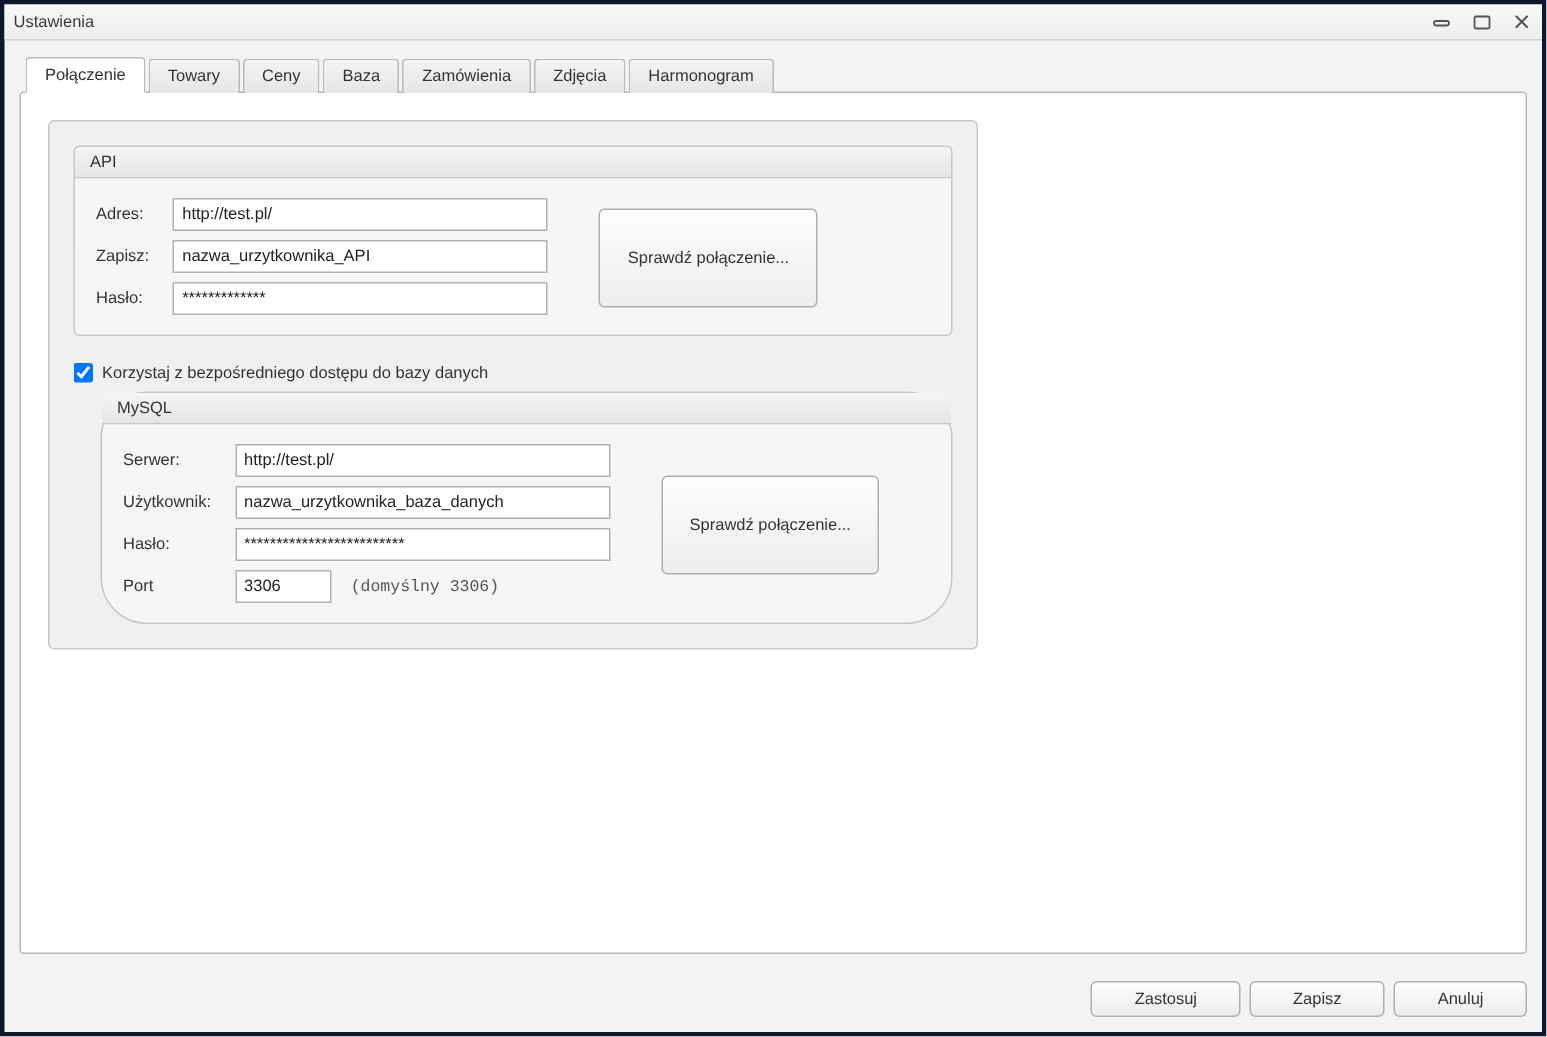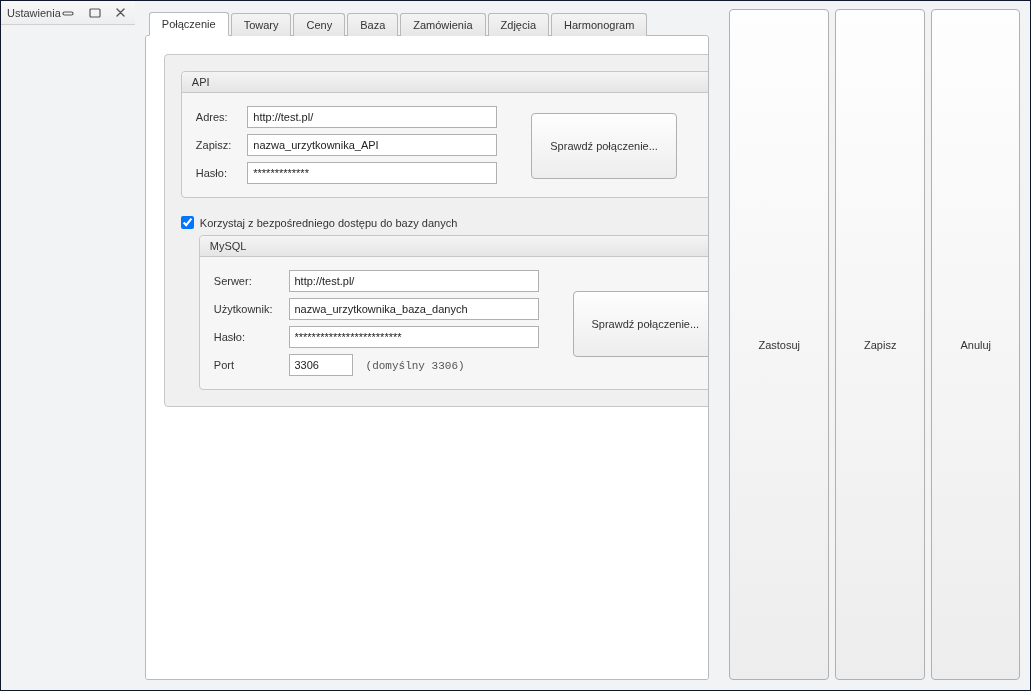--- a/index.html
+++ b/index.html
@@ -6,24 +6,24 @@
   html, body { margin: 0; padding: 0; }
   body {
     font-family: Tahoma, Arial, sans-serif;
     font-size: 11px;
     background: #ffffff;
     color: #333333;
   }
   .window {
     width: 1031px;
     height: 691px;
-    border: 1px solid #0f172a;
+    border: 3px solid #0f172a;
     background: #f1f3f4;
     display: flex;
-    flex-direction: row;
+    flex-direction: column;
   }
   .titlebar {
     height: 24px;
     display: flex;
     align-items: center;
     padding: 0 6px;
     background: linear-gradient(to bottom, #f8f8f8, #eeeeee);
     border-bottom: 1px solid #d0d0d0;
   }
   .titlebar-title {
@@ -85,33 +85,33 @@
     background: #ffffff;
     border: 1px solid #b9b9b9;
     border-radius: 3px;
     margin-top: 0;
     position: relative;
     z-index: 1;
     padding: 18px;
     overflow: auto;
   }
   .panel-wrap {
-    width: 748px;
+    width: 620px;
     border: 1px solid #c7c7c7;
     border-radius: 4px;
     background: #f0f0f0;
     padding: 16px;
   }
   .groupbox {
     border: 1px solid #c7c7c7;
     border-radius: 4px;
     background: #f6f6f7;
     margin-bottom: 18px;
   }
-  .groupbox:last-child { margin-bottom: 0; }
+  .groupbox:last-child { margin-bottom: 0; border-radius: 31px; }
   .groupbox-header {
     background: linear-gradient(to bottom, #f4f4f4, #e5e5e5);
     border-bottom: 1px solid #c7c7c7;
     border-top-left-radius: 4px;
     border-top-right-radius: 4px;
     padding: 4px 10px;
     font-size: 11px;
     color: #333;
   }
   .groupbox-body {

